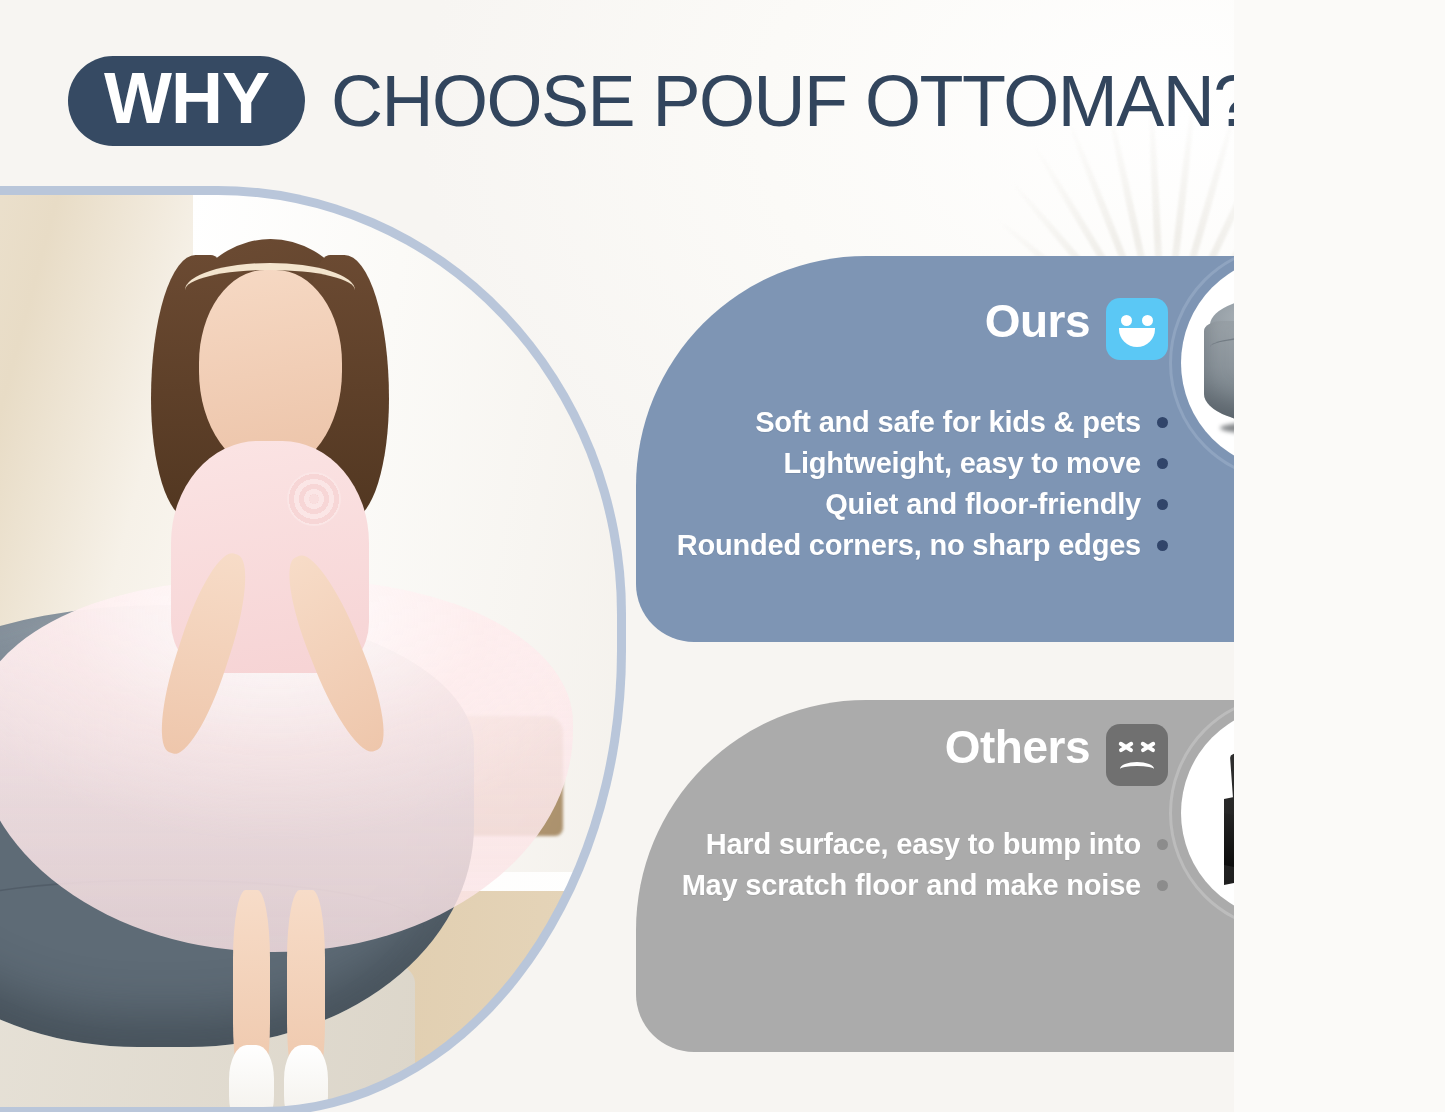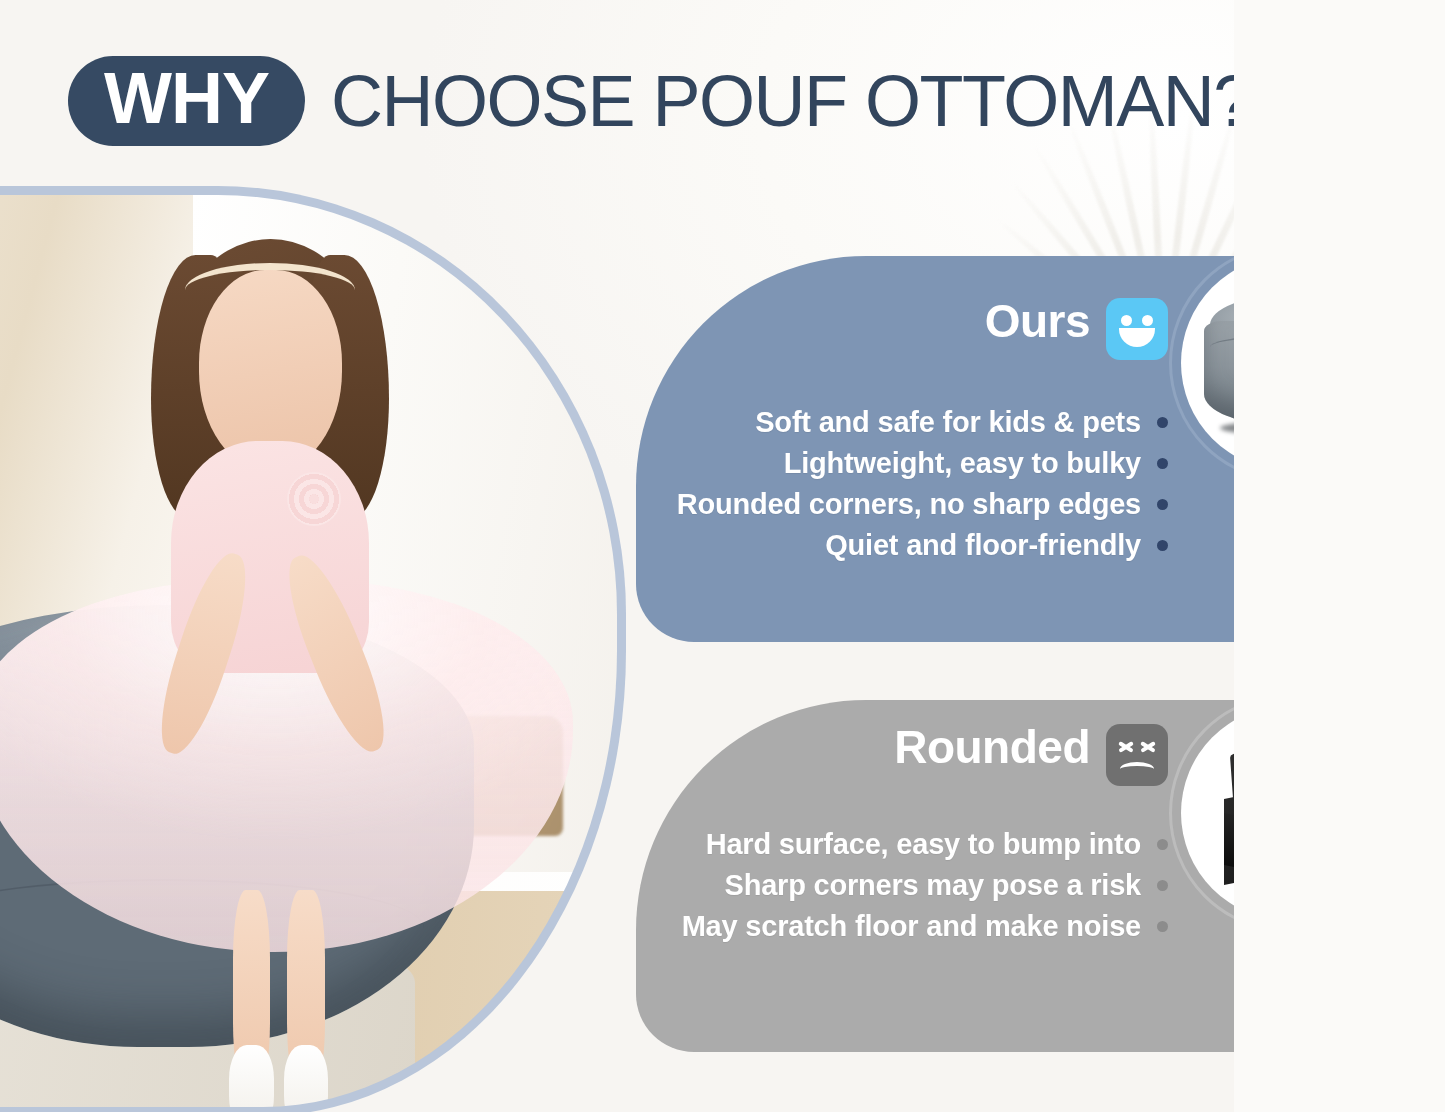--- a/index.html
+++ b/index.html
@@ -447,60 +447,56 @@
         <span class="eye r"></span>
         <span class="mouth-smile"></span>
       </span>
     </div>
     <div class="bullets">
       <div class="bullet-row">
         <span class="bullet-text">Soft and safe for kids &amp; pets</span>
         <span class="bullet-dot"></span>
       </div>
       <div class="bullet-row">
-        <span class="bullet-text">Lightweight, easy to bulky</span>
+        <span class="bullet-text">Lightweight, easy to move</span>
+        <span class="bullet-dot"></span>
+      </div>
+      <div class="bullet-row">
+        <span class="bullet-text">Quiet and floor-friendly</span>
         <span class="bullet-dot"></span>
       </div>
       <div class="bullet-row">
         <span class="bullet-text">Rounded corners, no sharp edges</span>
-        <span class="bullet-dot"></span>
-      </div>
-      <div class="bullet-row">
-        <span class="bullet-text">Quiet and floor-friendly</span>
         <span class="bullet-dot"></span>
       </div>
     </div>
   </div>
 
   <div class="thumb" id="thumb-ours">
     <div class="mini-pouf">
       <div class="top"></div>
       <div class="body"></div>
       <div class="seam"></div>
       <div class="shadow"></div>
     </div>
   </div>
   <div class="thumb-ring" id="thumb-ours-ring"></div>
 
   <div class="panel" id="panel-others">
     <div class="panel-head">
-      <span class="panel-title">Rounded</span>
+      <span class="panel-title">Others</span>
       <span class="emoji sad">
         <span class="x-eye l"></span>
         <span class="x-eye r"></span>
         <span class="mouth-frown"></span>
       </span>
     </div>
     <div class="bullets">
       <div class="bullet-row">
         <span class="bullet-text">Hard surface, easy to bump into</span>
-        <span class="bullet-dot"></span>
-      </div>
-      <div class="bullet-row">
-        <span class="bullet-text">Sharp corners may pose a risk</span>
         <span class="bullet-dot"></span>
       </div>
       <div class="bullet-row">
         <span class="bullet-text">May scratch floor and make noise</span>
         <span class="bullet-dot"></span>
       </div>
     </div>
   </div>
 
   <div class="thumb" id="thumb-others">

